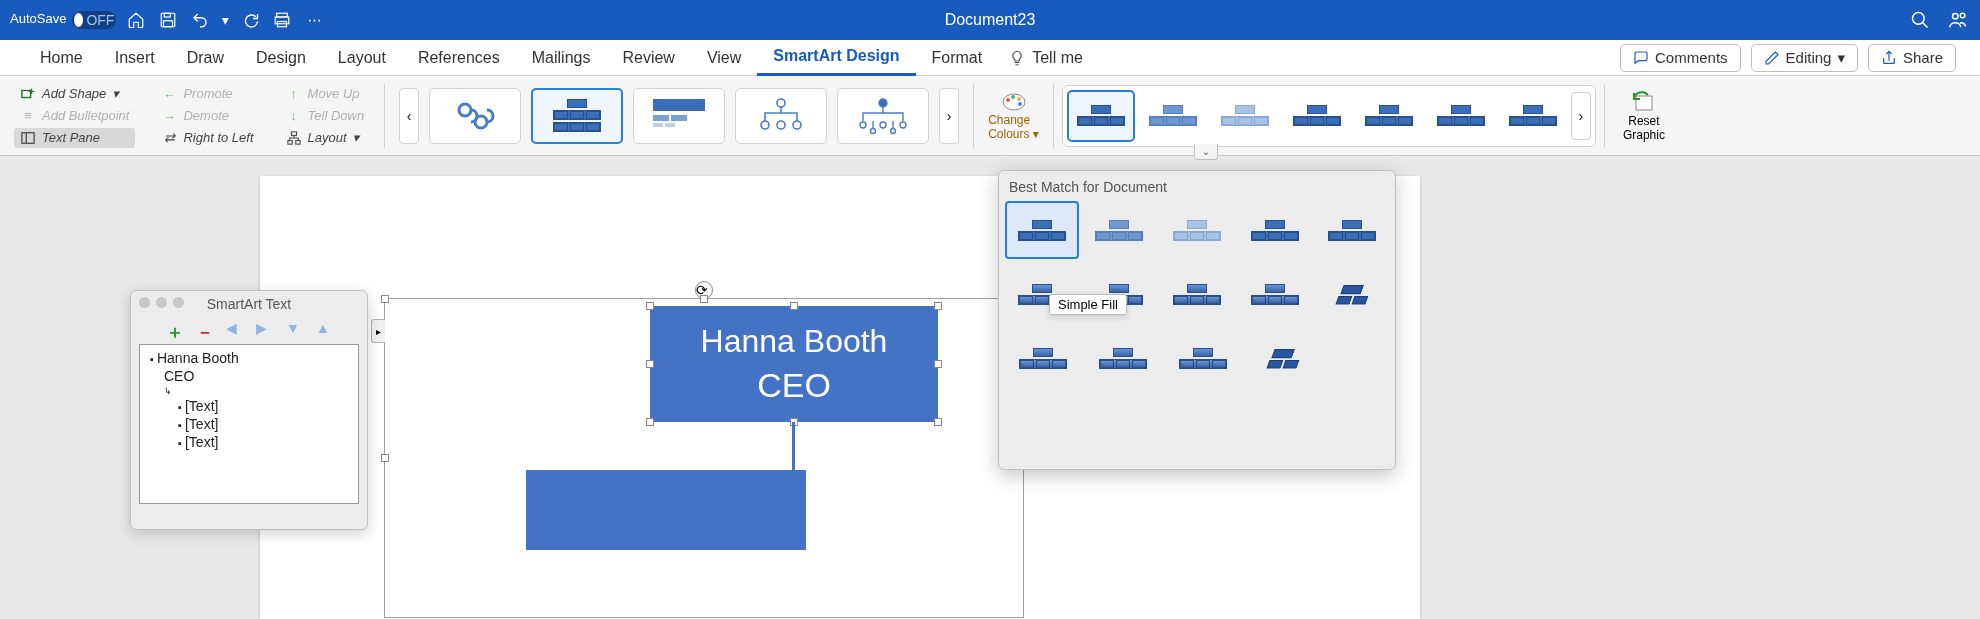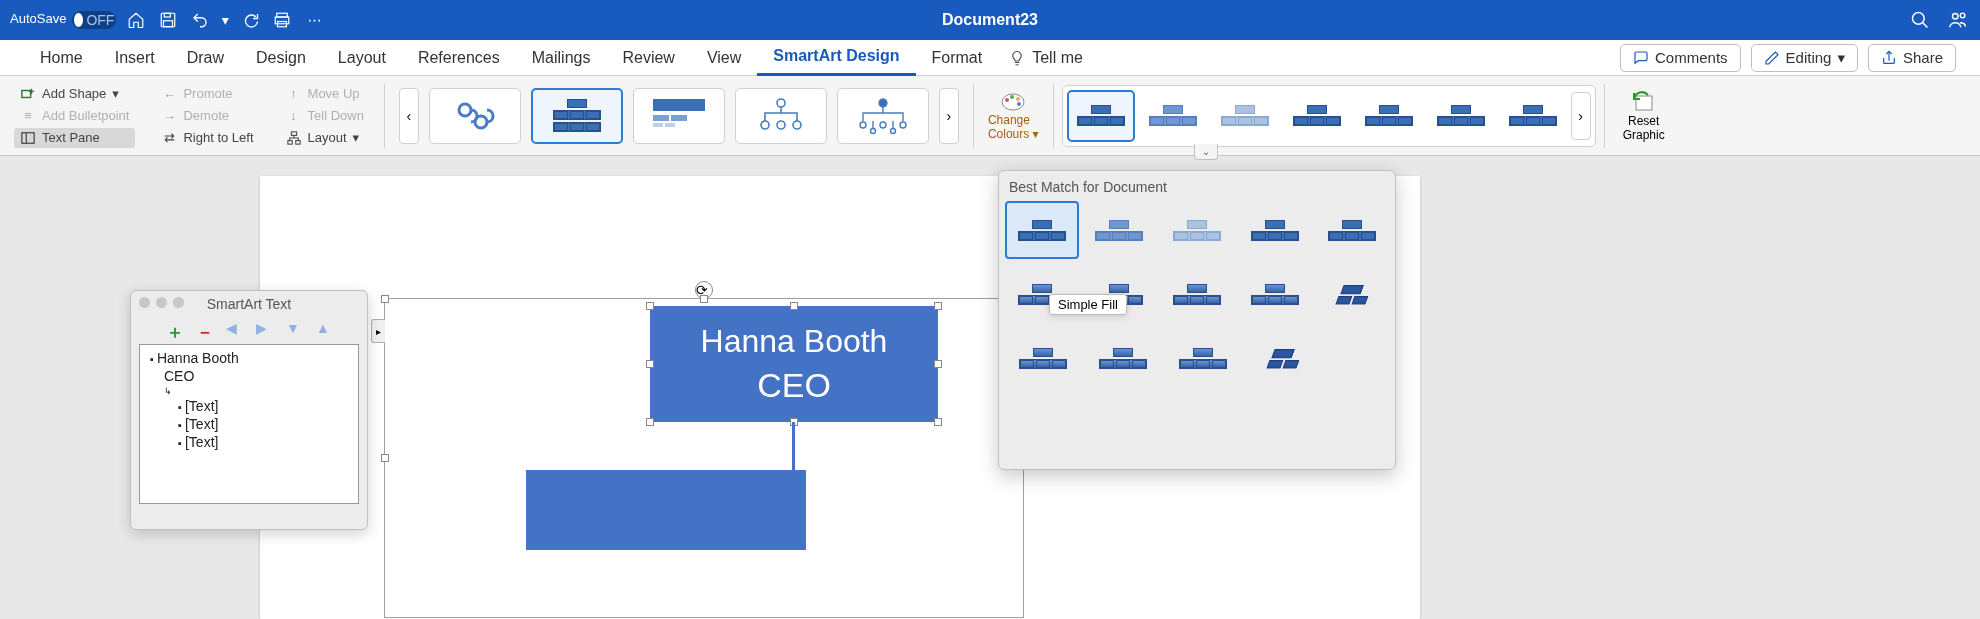--- a/index.html
+++ b/index.html
@@ -5,34 +5,34 @@
 * { box-sizing: border-box; margin: 0; padding: 0; font-family: -apple-system, "Segoe UI", sans-serif; }
 body { background: #e8e8e8; width: 1980px; height: 619px; overflow: hidden; font-size: 14px; }
 
 
 .titlebar { background: #185abd; height: 40px; display: flex; align-items: center; color: #fff; padding: 0 10px; }
 .titlebar-left { display: flex; align-items: center; gap: 8px; flex: 1; }
 .autosave { display: flex; align-items: flex-start; gap: 6px; font-size: 13px; }
 .autosave-toggle { background: #0f3f85; border-radius: 10px; width: 44px; height: 18px; display: flex; align-items: center; padding: 0 2px; font-size: 14px; color: #a9c2e8; justify-content: flex-end; gap: 3px;}
 .autosave-toggle::before { content:""; width:14px; height:14px; background:#fff; border-radius:50%; order:-1;}
 .tb-icon { width: 24px; height: 24px; display: flex; align-items: center; justify-content: center; color:#fff; cursor: pointer; }
-.titlebar-center { flex:0; font-weight:700; font-size:16px; white-space: nowrap; }
+.titlebar-center { flex:0; font-weight:400; font-size:16px; white-space: nowrap; }
 .titlebar-right { flex:1; display:flex; justify-content:flex-end; gap:14px; }
 
 
 .ribbon-tabs { background:#fff; height:36px; display:flex; align-items:center; padding:0 24px; border-bottom:1px solid #d0d0d0; gap: 0; }
 .tab { padding:0 16px; height:36px; display:flex; align-items:center; font-size:16px; color:#333; cursor:pointer; }
 .tab.active { color:#185abd; font-weight:600; border-bottom:3px solid #185abd; }
 .ribbon-tabs-right { margin-left:auto; display:flex; gap:10px; }
 .pill-btn { border:1px solid #bfbfbf; border-radius:5px; padding:4px 12px; display:flex; align-items:center; gap:6px; font-size:15px; color:#333; background:#fff; cursor:pointer; }
 .tellme { display:flex; align-items:center; gap:6px; color:#333; font-size:16px; padding:0 10px;}
 
 
 .ribbon { background:#f5f5f5; height:80px; display:flex; align-items:center; padding:0 8px; border-bottom:1px solid #c8c8c8; gap:8px; }
-.ribbon-group { display:flex; flex-direction:column; gap:2px; padding:0 6px; }
+.ribbon-group { display:flex; flex-direction:column; gap:2px; padding:0 6px;font-style:italic; }
 .ribbon-sep { width:1px; height:64px; background:#d0d0d0; }
 .rb-btn { display:flex; align-items:center; gap:6px; font-size:13px; color:#444; padding:2px 6px; cursor:pointer; border-radius:3px; }
 .rb-btn.dis { color:#b0b0b0; }
 .rb-btn.sel { background:#d8d8d8; }
 .rb-icon { width:16px; height:16px; display:inline-flex; align-items:center; justify-content:center; }
 
 
 .layout-gallery { display:flex; align-items:center; gap:10px; flex:0 0 auto; padding:0 6px; }
 .gal-scroll { width:20px; height:56px; display:flex; align-items:center; justify-content:center; border:1px solid #d0d0d0; border-radius:4px; background:#fff; cursor:pointer; }
 .layout-item { width:92px; height:56px; border:1px solid #d0d0d0; border-radius:5px; background:#fff; display:flex; align-items:center; justify-content:center; cursor:pointer; }

